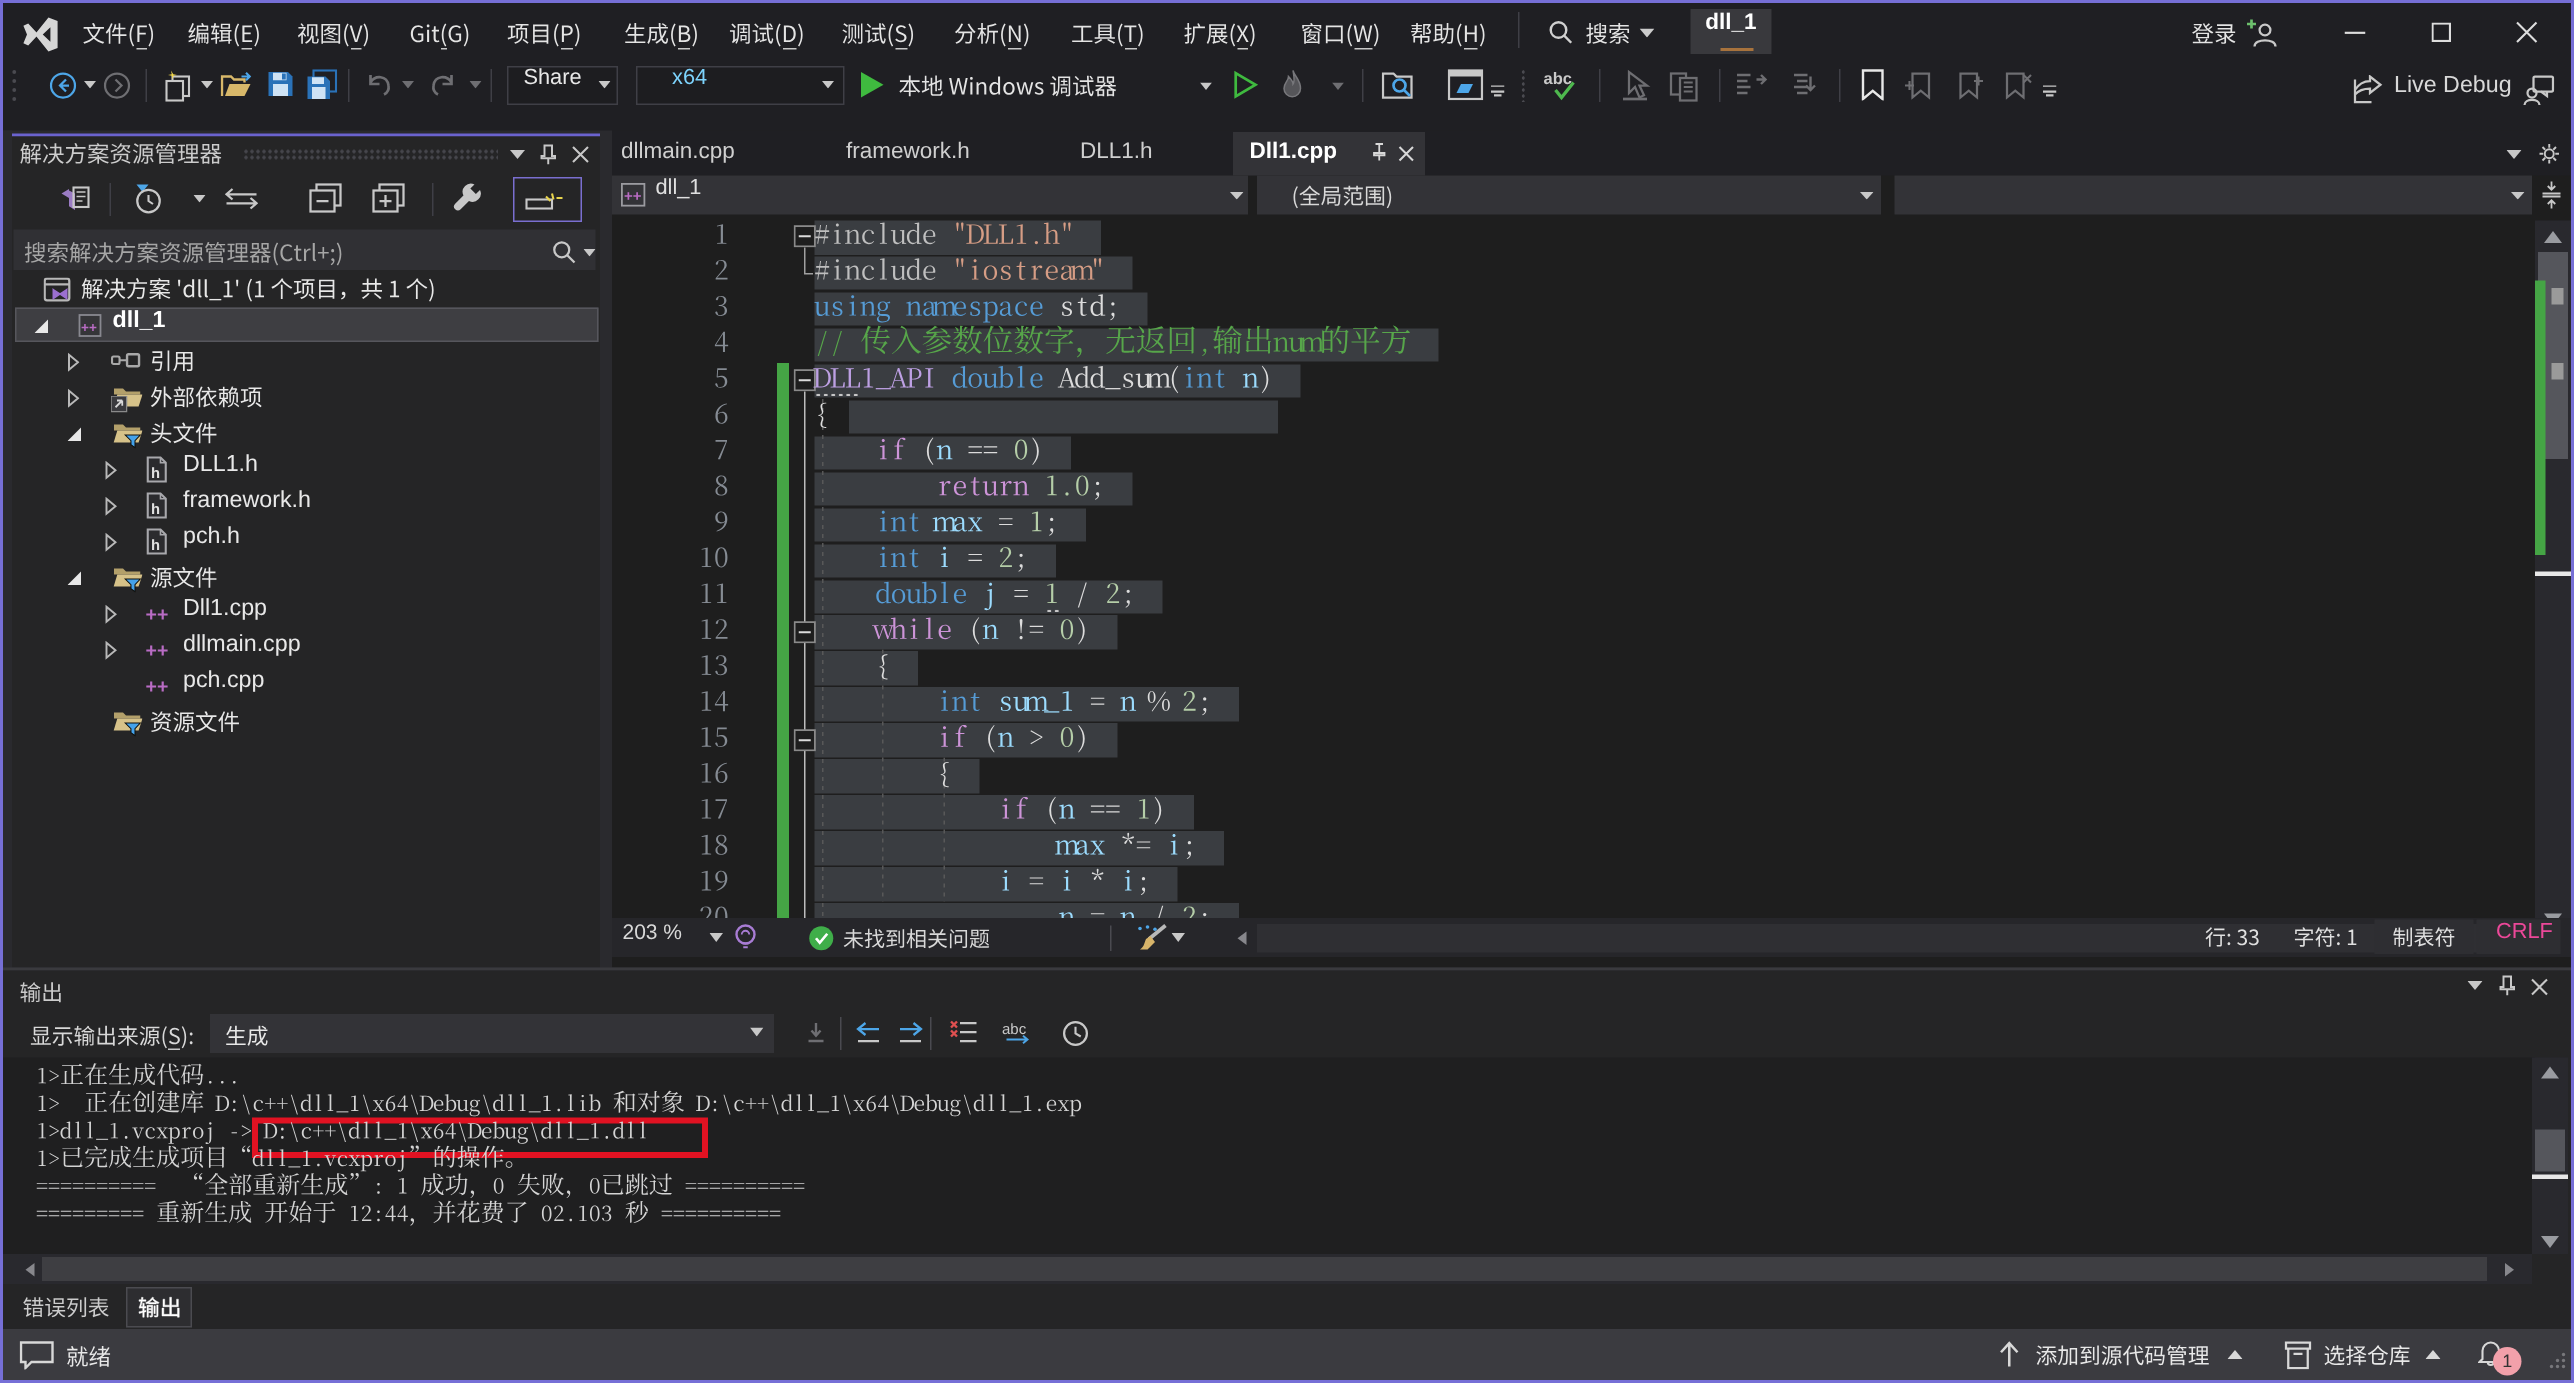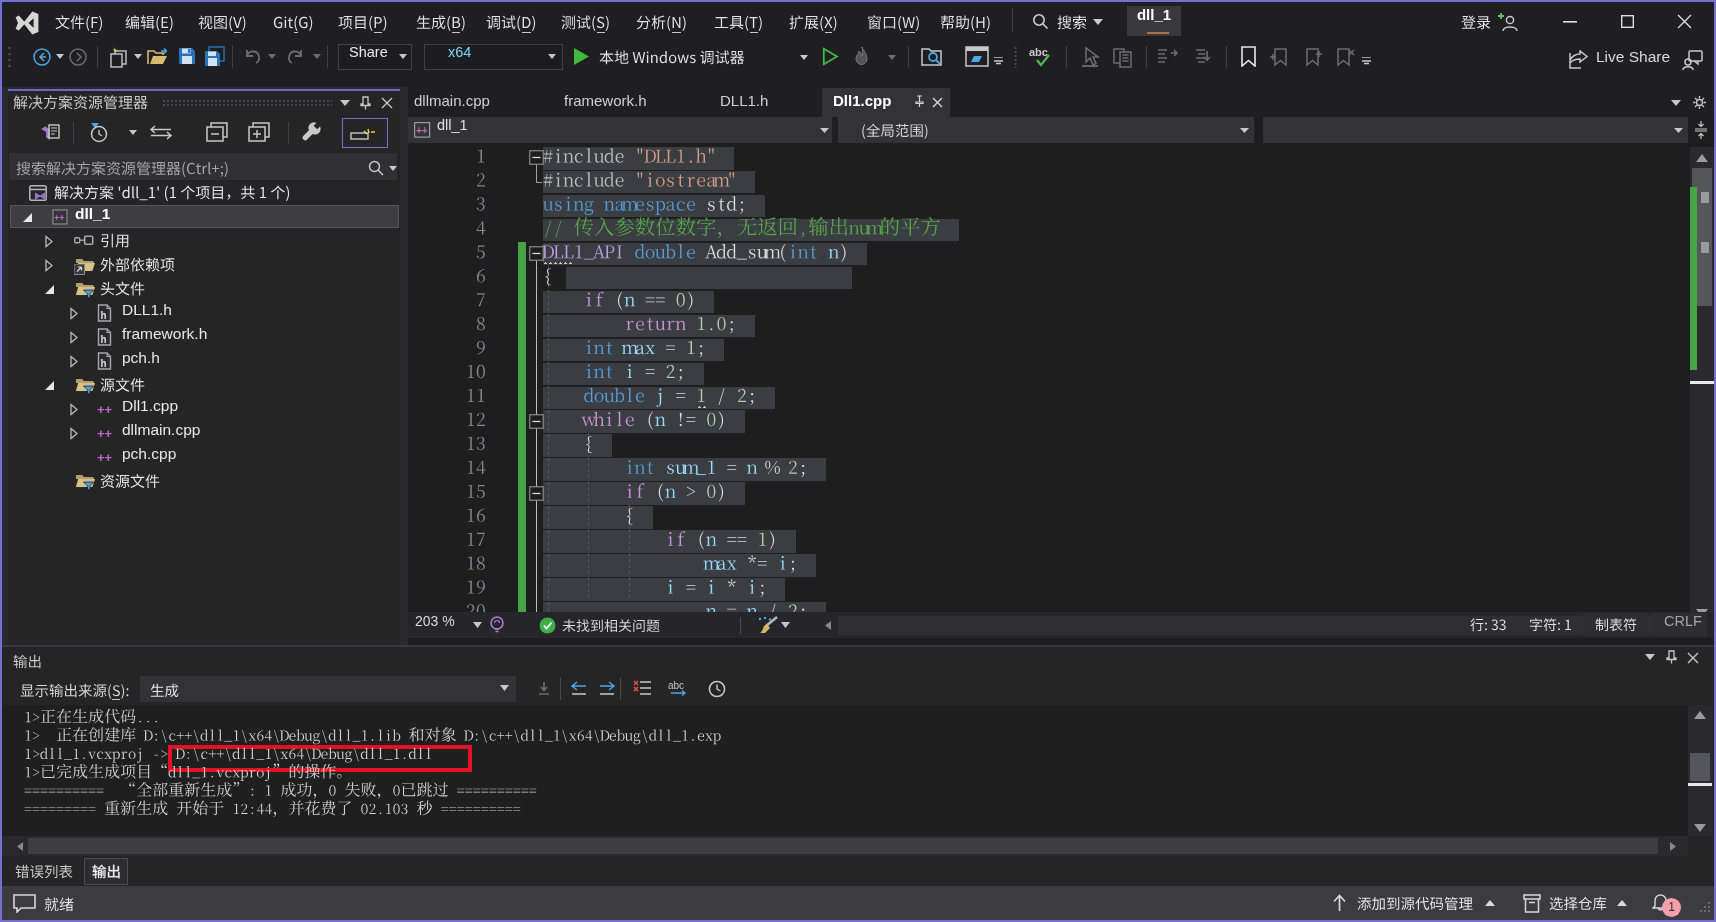--- a/index.html
+++ b/index.html
@@ -190,21 +190,21 @@
       <path d="M4 3 L15 3 L15 19 L9.5 14.5 L4 19 Z" fill="none" stroke="#6e6e72" stroke-width="1.5"></path>
       <path d="M15 4 L20 9 M20 4 L15 9" stroke="#6e6e72" stroke-width="1.4"></path>
     </svg>
     <svg style="position:absolute;left:1362px;top:57px" width="9" height="8" viewBox="0 0 9 8">
       <path d="M0 0 h9 M0 4 h9" stroke="#c8c8c8" stroke-width="1.5"></path>
       <path d="M2 6.5 h5" stroke="#c8c8c8" stroke-width="1.5"></path>
     </svg>
     <svg style="position:absolute;left:1567px;top:50px" width="22" height="20" viewBox="0 0 22 20">
       <path d="M3 3 L3 18 L14 18 M3 10 C6 5 10 4 13 4 L13 1 L20 6.5 L13 12 L13 9 C9 9 6 9.5 3 13" fill="none" stroke="#c8c8c8" stroke-width="1.5"></path>
     </svg>
-    <div style="position:absolute;left:1596px;top:48px;line-height:24px;font:15.5px 'Liberation Sans',sans-serif;color:#d8d8d8;white-space:pre;">Live Share</div>
+    <div style="position:absolute;left:1596px;top:48px;line-height:24px;font:15.5px 'Liberation Sans',sans-serif;color:#d8d8d8;white-space:pre;">Live Debug</div>
     <svg style="position:absolute;left:1682px;top:50px" width="21" height="20" viewBox="0 0 21 20">
       <rect x="7" y="1" width="13" height="10" rx="1" fill="none" stroke="#c8c8c8" stroke-width="1.5"></rect>
       <path d="M16 11 L16 14 L12 11" fill="none" stroke="#c8c8c8" stroke-width="1.5"></path>
       <circle cx="6" cy="12" r="3" fill="none" stroke="#c8c8c8" stroke-width="1.5"></circle>
       <path d="M1 20 C1 15.5 11 15.5 11 20" fill="none" stroke="#c8c8c8" stroke-width="1.5"></path>
     </svg>
     <div style="position:absolute;left:2px;top:87px;width:6px;height:558px;background:#2a2a2e;"></div>
     <div style="position:absolute;left:8px;top:89px;width:392px;height:2px;background:#6b63cf;"></div>
     <div style="position:absolute;left:8px;top:91px;width:392px;height:554px;background:#252526;"></div>
     <div style="position:absolute;left:162px;top:99px;width:170px;height:8px;background-image:radial-gradient(circle,#46464c 1px,transparent 1.2px);background-size:4px 4px;"></div>
@@ -490,21 +490,21 @@
     </svg>
     <svg style="position:absolute;left:823px;top:620px" width="9" height="11" viewBox="0 0 9 11">
       <path d="M8 1 L2 5.5 L8 10 Z" fill="#87878c"></path>
     </svg>
     <div style="position:absolute;left:838px;top:616px;width:820px;height:19px;background:#2f2f33;"></div>
     <svg style="position:absolute;left:1660px;top:620px" width="9" height="11" viewBox="0 0 9 11">
       <path d="M1 1 L7 5.5 L1 10 Z" fill="#87878c"></path>
     </svg>
     <div style="position:absolute;left:1583px;top:613px;width:66px;height:23px;background:#2e2e32;"></div>
     <div style="position:absolute;left:1651px;top:613px;width:56px;height:23px;background:#2e2e32;"></div>
-    <div style="position:absolute;left:1664px;top:613px;line-height:24px;font:14.5px 'Liberation Sans',sans-serif;color:#a3a3a3;white-space:pre;text-align:right;">CRLF</div>
+    <div style="position:absolute;left:1664px;top:613px;line-height:24px;font:14.5px 'Liberation Sans',sans-serif;color:#ec4899;white-space:pre;text-align:right;">CRLF</div>
     <div style="position:absolute;left:2px;top:645px;width:1712px;height:2px;background:#3a3a3e;"></div>
     <div style="position:absolute;left:2px;top:647px;width:1712px;height:239px;background:#252526;"></div>
     <svg style="position:absolute;left:1645px;top:654px" width="10" height="6" viewBox="0 0 10 6">
       <path d="M0 0 L10 0 L5 6 Z" fill="#c8c8c8"></path>
     </svg>
     <svg style="position:absolute;left:1666px;top:650px" width="11" height="14" viewBox="0 0 11 14">
       <path d="M3 1 L8 1 L8 8 L10 8 L10 9.5 L1 9.5 L1 8 L3 8 Z M5.5 9.5 L5.5 13.5" stroke="#c8c8c8" stroke-width="1.3" fill="none"></path>
     </svg>
     <svg style="position:absolute;left:1687px;top:652px" width="12" height="12" viewBox="0 0 12 12">
       <path d="M1 1 L11 11 M11 1 L1 11" stroke="#c8c8c8" stroke-width="1.4"></path>

